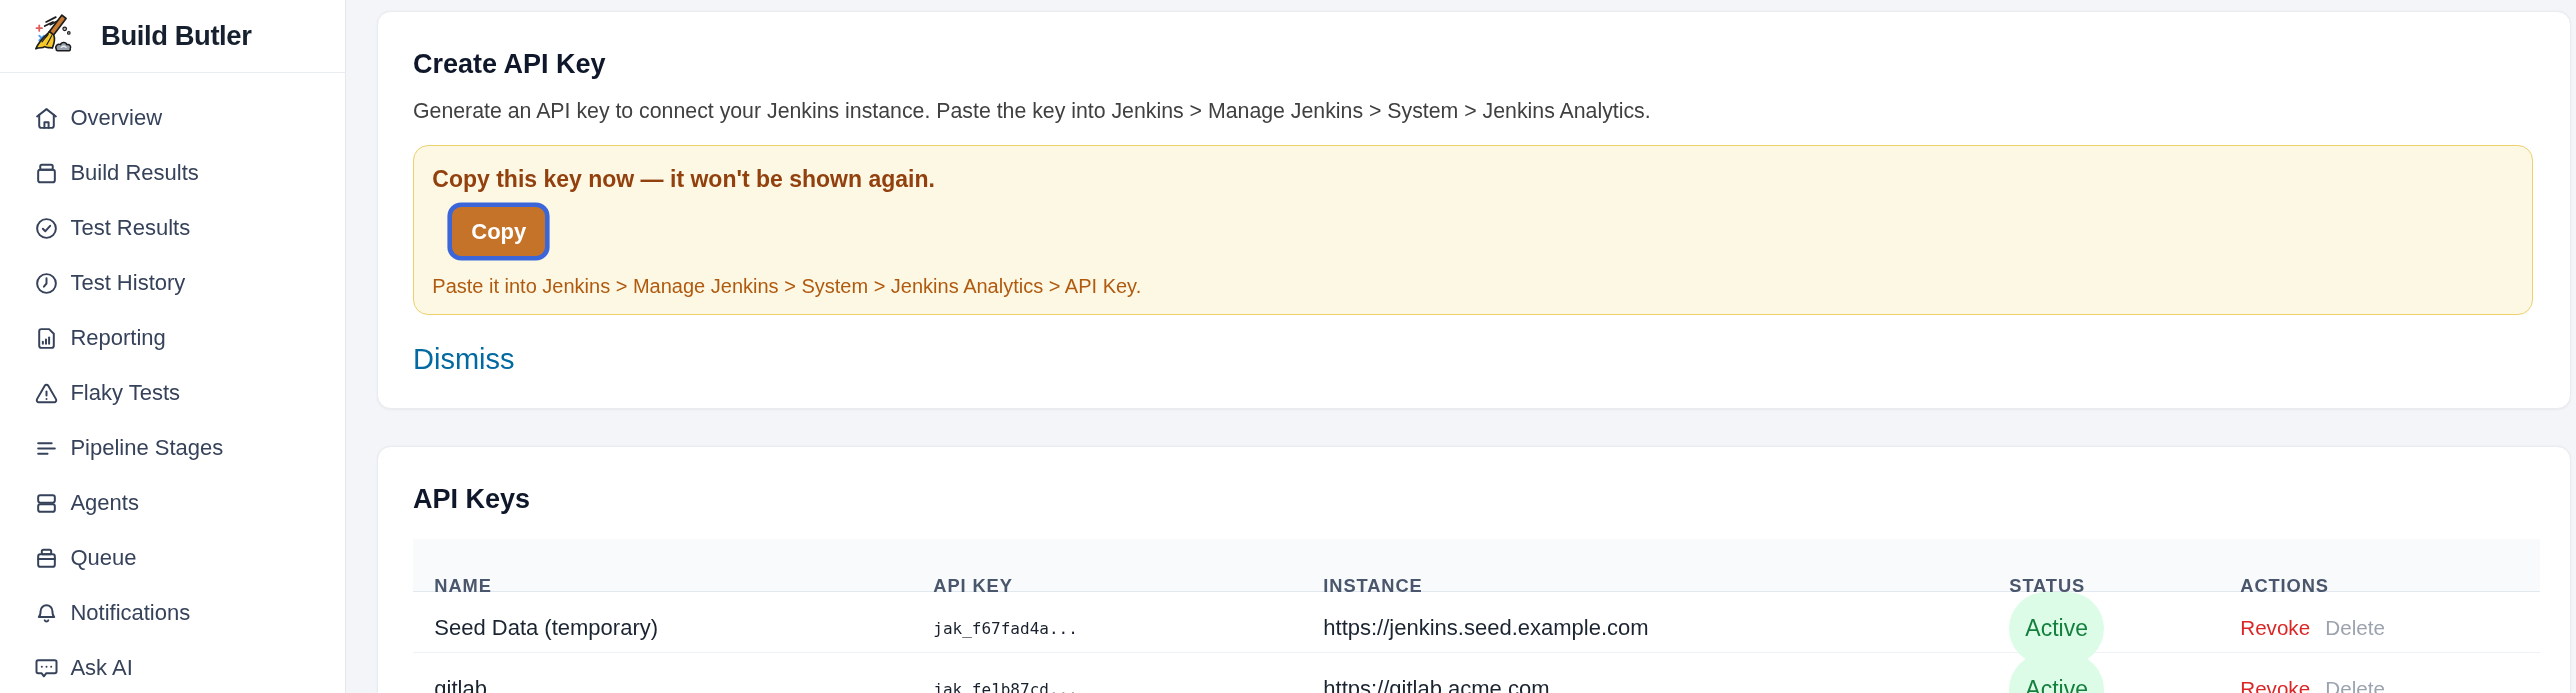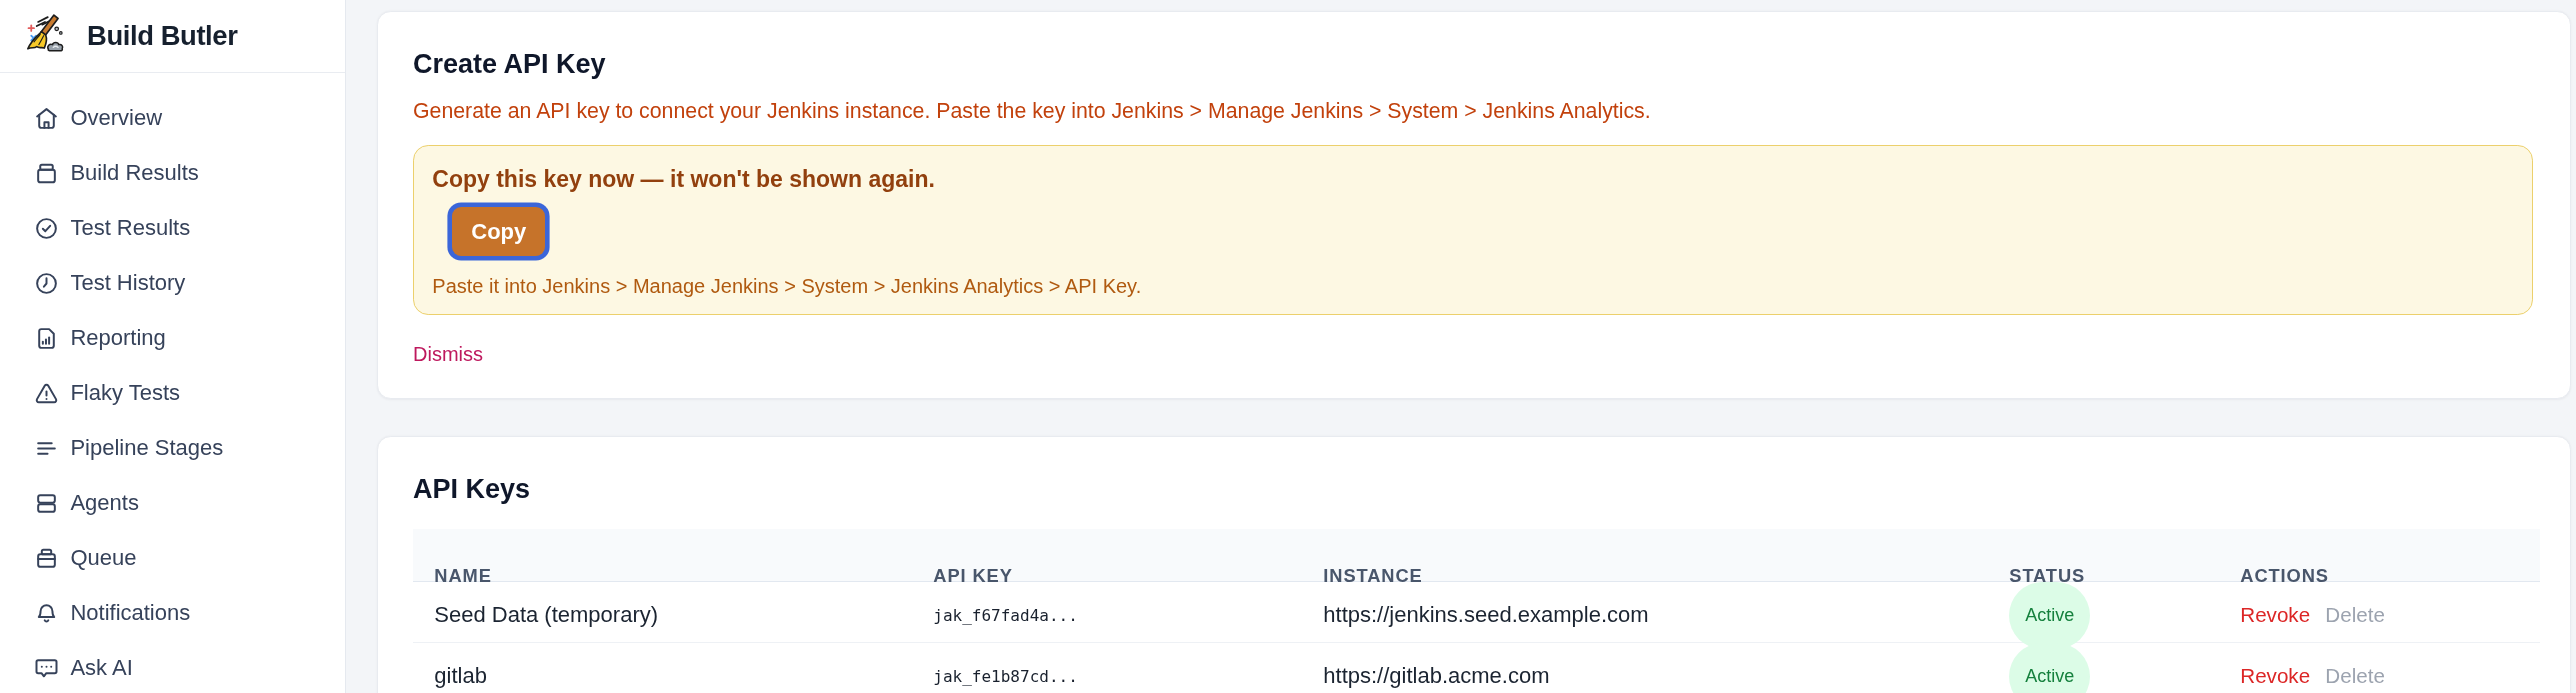--- a/index.html
+++ b/index.html
@@ -12,21 +12,21 @@
   }
   
   .sidebar {
     width:346px; min-width:346px; height:694px;
     background:#ffffff;
     border-right:1.5px solid #e5e9ef;
   }
   .sidebar-header {
     height:73px;
     display:flex; align-items:center;
-    padding-left:23px; gap:20px;
+    padding-left:31px; gap:26px;
     border-bottom:1.5px solid #e9ecf1;
   }
   .brand-title {
     font-size:27.4px; font-weight:700; color:#16202e; letter-spacing:-0.4px;
   }
   .nav { padding-top:17.5px; list-style:none; }
   .nav-item {
     height:55px;
     display:flex; align-items:center;
     padding-left:34px; gap:11.4px;
@@ -41,21 +41,21 @@
     padding:10.7px 4.6px 0 31px;
   }
   .card {
     background:#ffffff;
     border:1.5px solid #e8ebf0;
     border-radius:13.7px;
     box-shadow:0 0.8px 2.3px rgba(15,23,42,.05);
   }
   .card-create { padding:35px 37px 32px 35px; margin-bottom:37px; }
   .card-title { font-size:27px; font-weight:700; color:#0f172a; line-height:34px; }
-  .card-desc { margin-top:17px; font-size:21.3px; color:#c2410c; line-height:27.4px; }
+  .card-desc { margin-top:17px; font-size:21.3px; color:#404040; line-height:27.4px; }
   
   .warning-box {
     margin-top:20px;
     background:#fdf8e3;
     border:1.5px solid #ecd06c;
     border-radius:15.2px;
     padding:19px 18.3px 16px 18.3px;
   }
   .warning-title { font-size:23px; font-weight:700; color:#92400e; line-height:29px; }
   .key-row { display:flex; align-items:center; margin-top:8.4px; }
@@ -76,21 +76,21 @@
     font-size:22px; font-weight:600;
     border:none; border-radius:9.1px;
     box-shadow:0 0 0 4.6px #3b66d9;
     cursor:pointer;
   }
   .warning-note { margin-top:14px; font-size:20px; color:#b05a10; line-height:23.6px; }
   .dismiss-btn {
     display:block; margin-top:27.4px;
     background:none; border:none; padding:0;
     font-family:"Liberation Sans", sans-serif;
-    font-size:20px; font-weight:500; color:#be185d;
+    font-size:29px; font-weight:500; color:#0369a1;
     cursor:pointer;
   }
   
   .card-keys { padding:35px 30.5px 0 35px; height:271px; overflow:hidden; }
   .table { margin-top:23px; }
   .trow {
     display:grid;
     grid-template-columns:499px 390px 686px 231px minmax(0,1fr);
     align-items:center;
   }
@@ -105,21 +105,21 @@
     color:#49566b; text-transform:uppercase;margin-top:36px;
   }
   .tbody-row { height:61px; border-bottom:1.5px solid #eef1f5; }
   .td { padding-left:21.3px; }
   .td-name { font-size:22px; color:#1b2431; }
   .td-key { font-family:"DejaVu Sans Mono", monospace; font-size:16px; color:#19212e; }
   .td-instance { font-size:22px; color:#1b2431; }
   .badge {
     display:inline-block;
     background:#dcfce7; color:#15803d;
-    font-size:18px; font-weight:500;
+    font-size:23px; font-weight:500;
     padding:23px 16px; border-radius:761px;
   }
   .actions { display:flex; gap:15.2px; align-items:center; }
   .link-btn {
     background:none; border:none; padding:0; cursor:pointer;
     font-family:"Liberation Sans", sans-serif; font-size:20.6px;
   }
   .revoke { color:#dc2626; font-weight:500; }
   .delete { color:#9ca3af; }
 </style>

